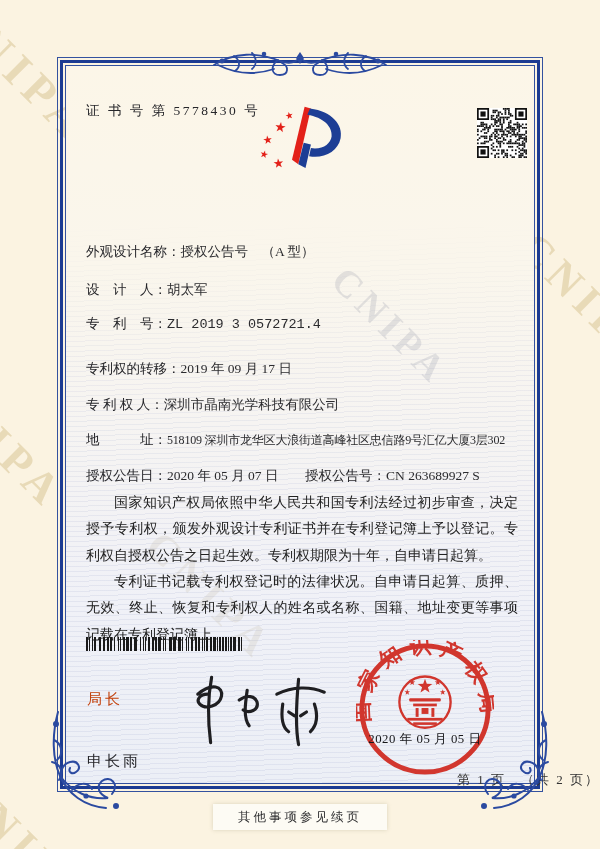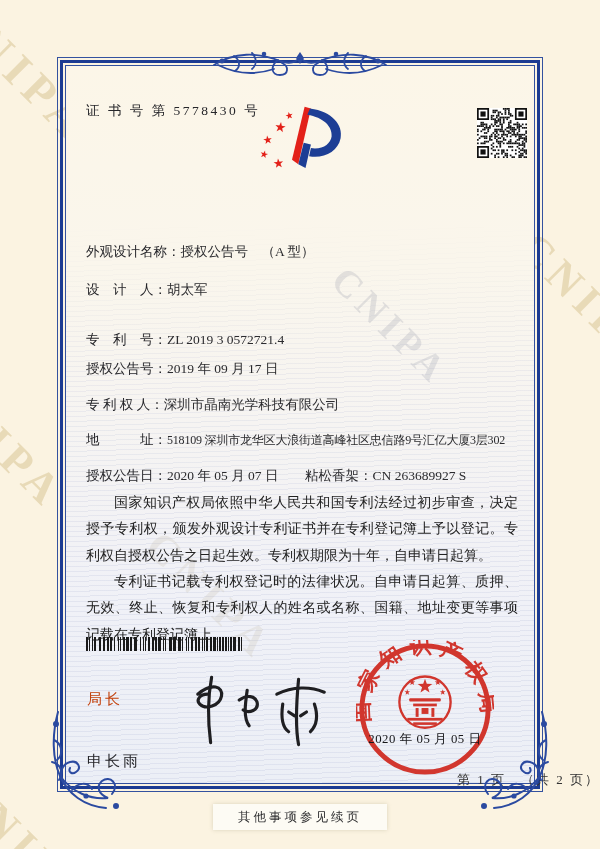--- a/index.html
+++ b/index.html
@@ -35,21 +35,21 @@
   .logo{position:absolute;left:254px;top:104px;width:94px;height:72px;}
   .qr{position:absolute;left:477px;top:108px;width:50px;height:50px;}
   .title{position:absolute;left:0;right:0;top:179px;text-align:center;
          font-family:"Liberation Sans", sans-serif;font-weight:700;font-size:29px;
          letter-spacing:4px;color:#141414;}
 
   .fields{position:absolute;left:86px;top:243px;width:452px;font-size:13.5px;color:#2b2b2e;}
   .frow{position:absolute;left:0;white-space:nowrap;}
   .flabel{color:#26262a;}
   .fvalue{color:#2b2b2e;}
-  .r1{top:0px;} .r2{top:30px;margin-top:8px;} .r3{top:88px;} .r4{top:117px;} .r5{top:153px;} .r6{top:188px;} .r7{top:224px;text-align:right;}
+  .r1{top:0px;} .r2{top:30px;margin-top:8px;} .r3{top:72px;font-family:Liberation Mono, monospace;} .r4{top:117px;} .r5{top:153px;} .r6{top:188px;} .r7{top:224px;text-align:right;}
   .r6 .fvalue{font-size:12px;letter-spacing:-0.2px;}
   .pair2{position:absolute;left:219px;top:0;}
 
   .body-text{position:absolute;left:86px;top:490px;width:432px;font-size:14px;
              line-height:1.88;color:#222;text-align:justify;}
   .body-text p{margin:0;text-indent:2em;}
 
   .barcode{position:absolute;left:86px;top:637px;width:158px;height:14px;}
 
   .signer-title{position:absolute;left:87px;top:690px;font-family:"Liberation Sans", sans-serif;
@@ -469,32 +469,32 @@
       <div class="frow r1">
         <span class="flabel">外观设计名称：</span><span class="fvalue">授权公告号　（A 型）</span>
       </div>
       <div class="frow r2">
         <span class="flabel">设　计　人：</span><span class="fvalue">胡太军</span>
       </div>
       <div class="frow r3">
         <span class="flabel">专　利　号：</span><span class="fvalue">ZL 2019 3 0572721.4</span>
       </div>
       <div class="frow r4">
-        <span class="flabel">授权公告号：</span><span class="fvalue">2019 年 09 月 17 日</span>
+        <span class="flabel">专利权的转移：</span><span class="fvalue">2019 年 09 月 17 日</span>
       </div>
       <div class="frow r5">
         <span class="flabel">专 利 权 人：</span><span class="fvalue">深圳市晶南光学科技有限公司</span>
       </div>
       <div class="frow r6">
         <span class="flabel">地　　　址：</span><span class="fvalue">518109 深圳市龙华区大浪街道高峰社区忠信路9号汇亿大厦3层302</span>
       </div>
       <div class="frow r7">
         <span class="flabel">授权公告日：</span><span class="fvalue">2020 年 05 月 07 日</span>
         <span class="pair2">
-          <span class="flabel">粘松香架：</span><span class="fvalue">CN 263689927 S</span>
+          <span class="flabel">授权公告号：</span><span class="fvalue">CN 263689927 S</span>
         </span>
       </div>
     </div>
 
     <div class="body-text">
       <p>国家知识产权局依照中华人民共和国专利法经过初步审查，决定授予专利权，颁发外观设计专利证书并在专利登记簿上予以登记。专利权自授权公告之日起生效。专利权期限为十年，自申请日起算。</p>
       <p>专利证书记载专利权登记时的法律状况。自申请日起算、质押、无效、终止、恢复和专利权人的姓名或名称、国籍、地址变更等事项记载在专利登记簿上。</p>
     </div>
 
     <svg class="barcode" viewBox="0 0 158 14" preserveAspectRatio="none">

